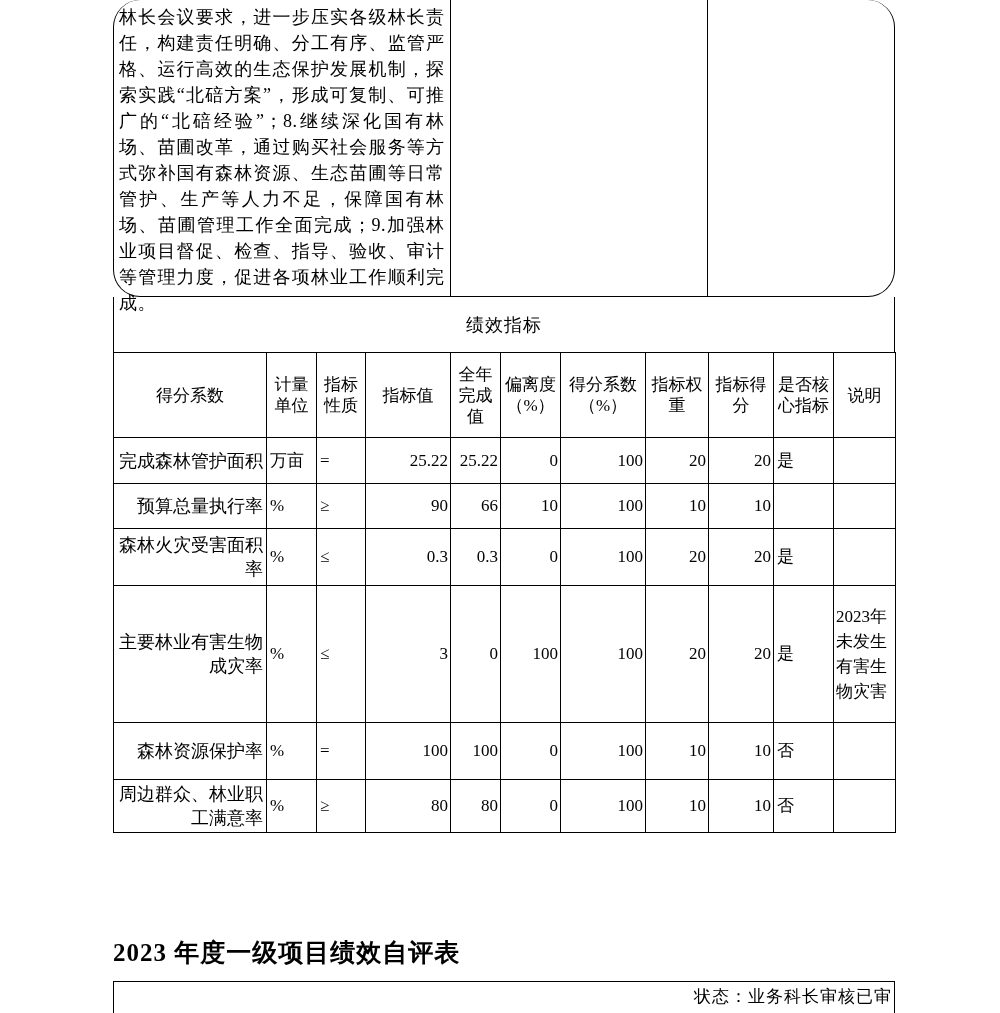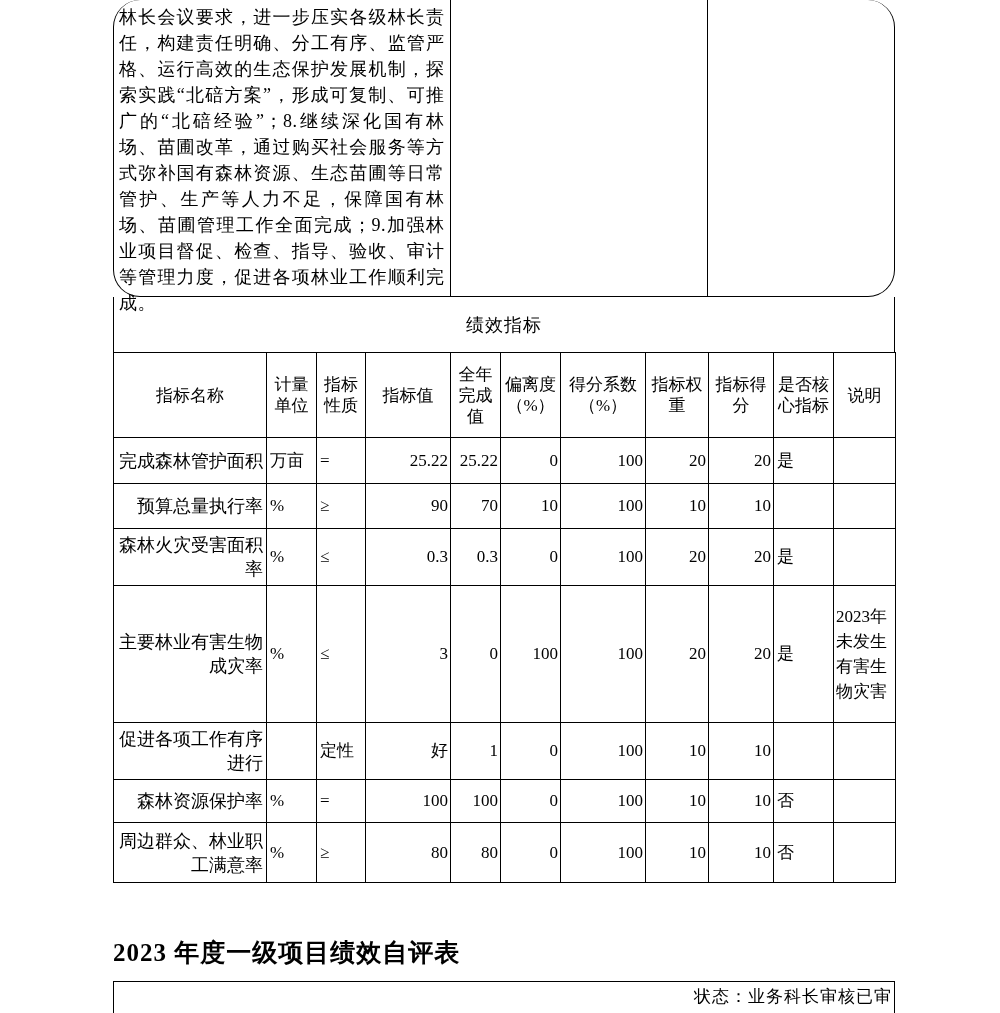--- a/index.html
+++ b/index.html
@@ -125,21 +125,21 @@
       <col style="width:50px">
       <col style="width:60px">
     <col style="width:85px">
       <col style="width:63px">
       <col style="width:65px">
     <col style="width:60px">
       <col style="width:62px">
   </colgroup>
   <thead>
     <tr>
-      <th>指标名称</th>
+      <th>得分系数</th>
       <th>计量单位</th>
       <th>指标性质</th>
       <th>指标值</th>
       <th>全年完成值</th>
       <th>偏离度（%）</th>
       <th>得分系数（%）</th>
       <th>指标权重</th>
       <th>指标得分</th>
       <th>是否核心指标</th>
       <th>说明</th>
@@ -157,21 +157,21 @@
         <td>20</td>
         <td>20</td>
         <td>是</td>
         <td></td>
       </tr>
       <tr>
         <td>预算总量执行率</td>
         <td>%</td>
         <td>≥</td>
         <td>90</td>
-        <td>70</td>
+        <td>66</td>
         <td>10</td>
         <td>100</td>
         <td>10</td>
         <td>10</td>
         <td></td>
         <td></td>
       </tr>
       <tr>
         <td>森林火灾受害面积率</td>
         <td>%</td>
@@ -192,33 +192,20 @@
         <td>3</td>
         <td>0</td>
         <td>100</td>
         <td>100</td>
         <td>20</td>
         <td>20</td>
         <td>是</td>
         <td>2023年未发生有害生物灾害</td>
       </tr>
       <tr>
-        <td>促进各项工作有序进行</td>
-        <td></td>
-        <td>定性</td>
-        <td>好</td>
-        <td>1</td>
-        <td>0</td>
-        <td>100</td>
-        <td>10</td>
-        <td>10</td>
-        <td></td>
-        <td></td>
-      </tr>
-      <tr>
         <td>森林资源保护率</td>
         <td>%</td>
         <td>=</td>
         <td>100</td>
         <td>100</td>
         <td>0</td>
         <td>100</td>
         <td>10</td>
         <td>10</td>
         <td>否</td>

